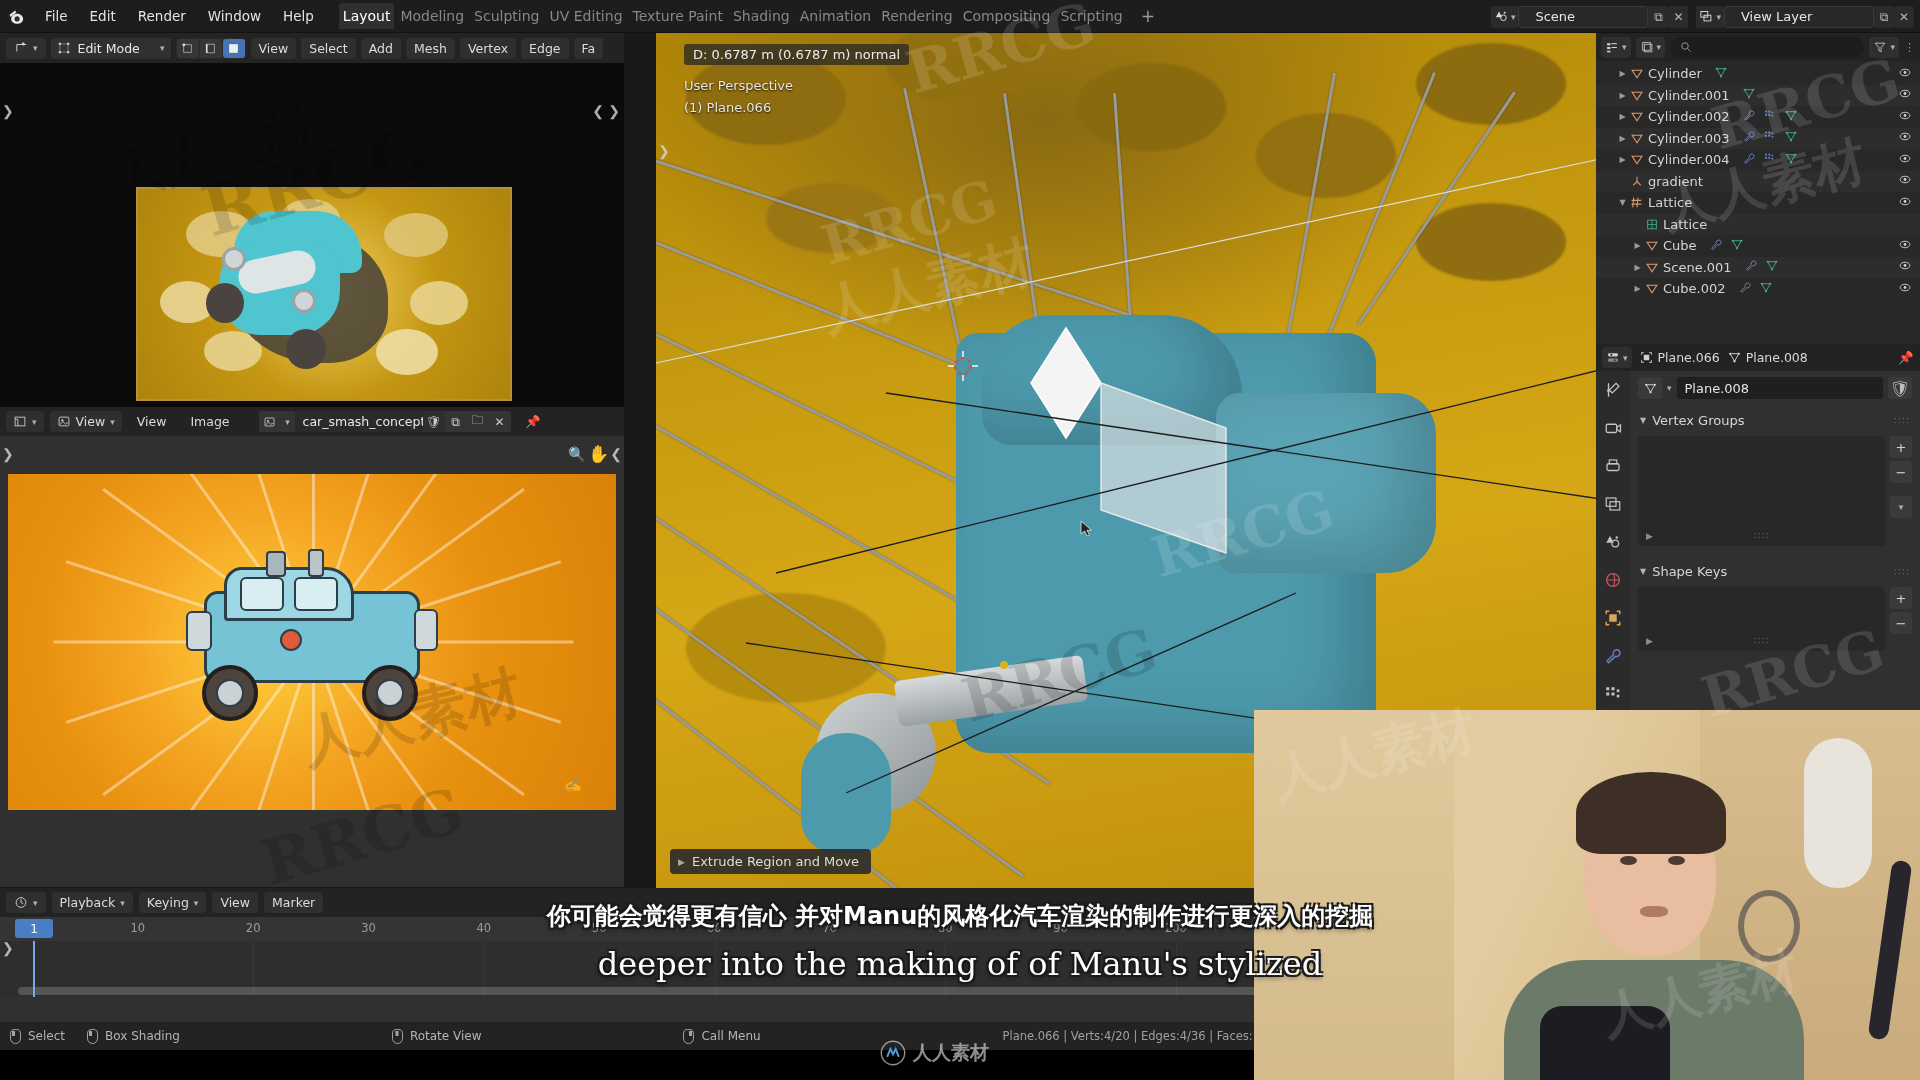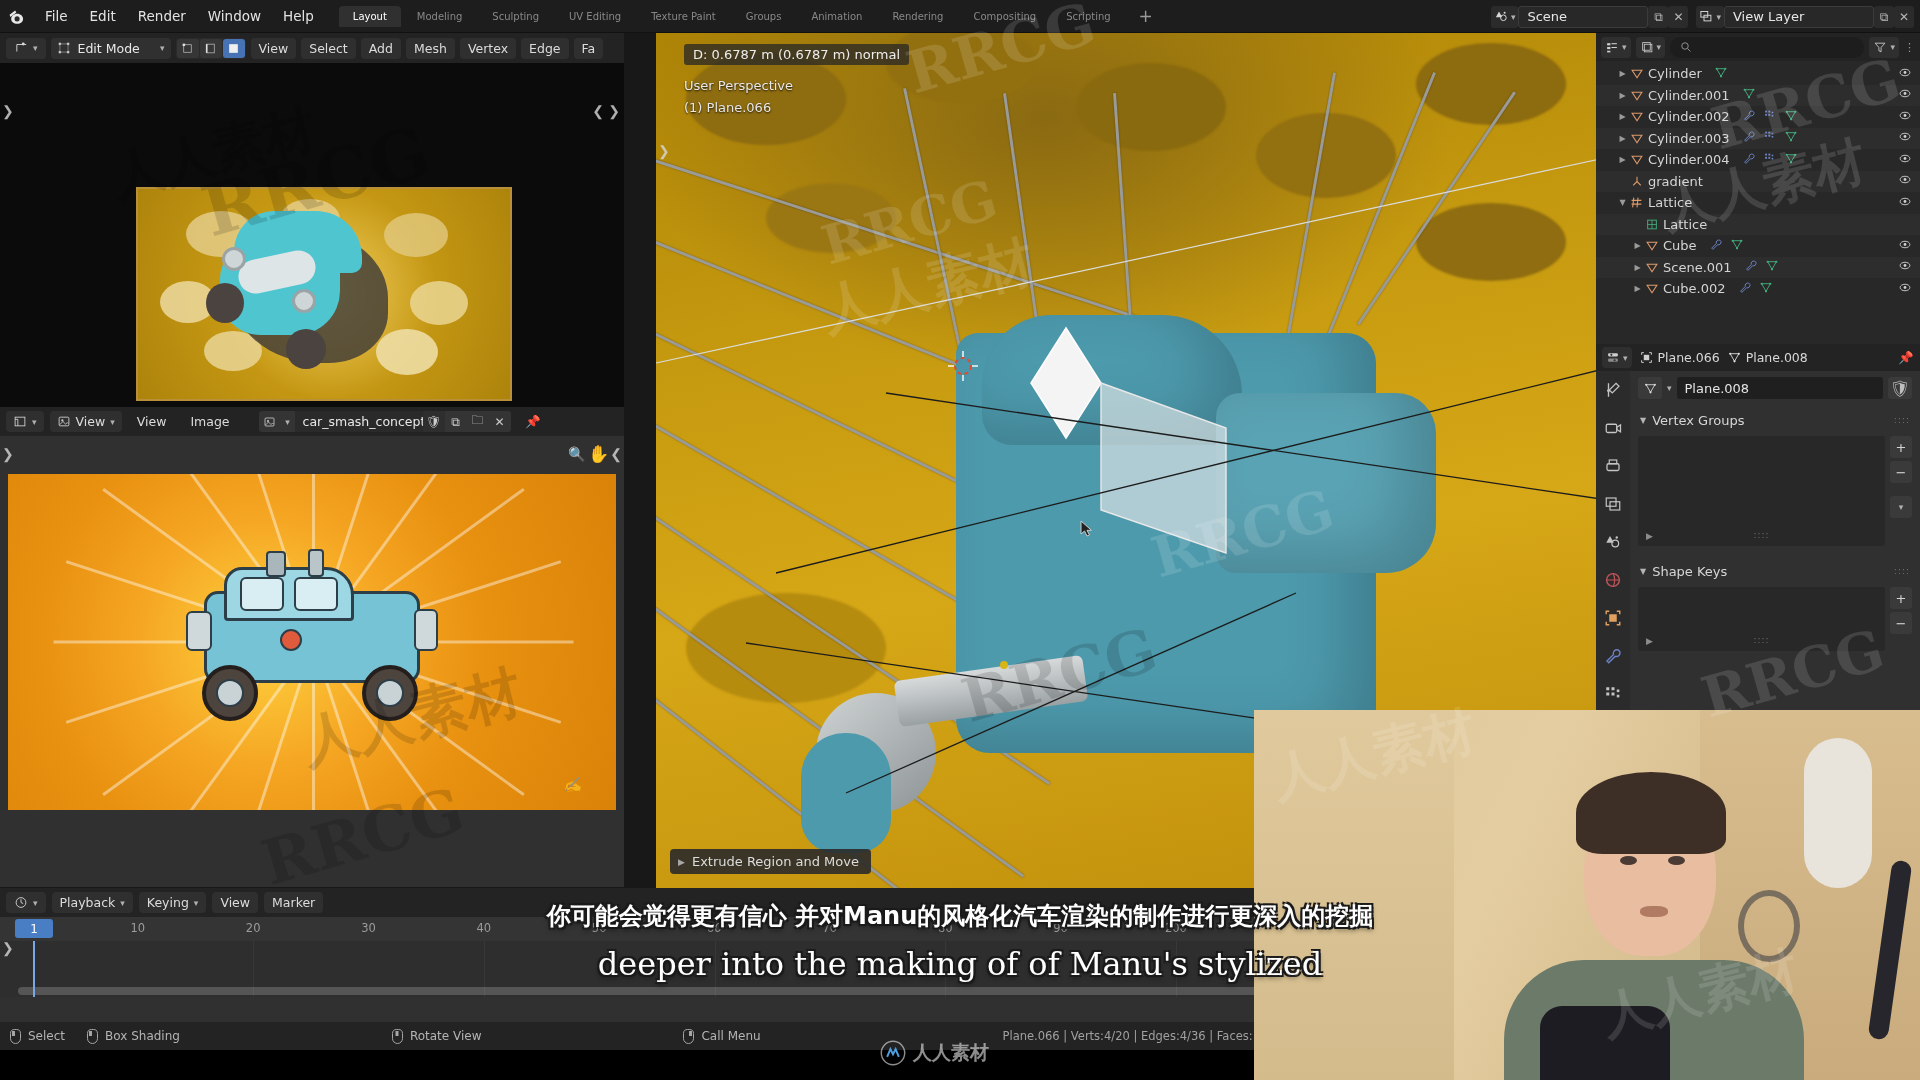--- a/index.html
+++ b/index.html
@@ -18,34 +18,34 @@
     border-bottom:1px solid #111;
   }
   .blender-logo { width:34px; height:33px; display:flex; align-items:center; justify-content:center; }
   .blender-logo svg { width:19px; height:19px; }
   .menu-item {
     color:#e3e3e3; font-size:13.5px; padding:4px 11px; line-height:15px;
     white-space:nowrap; border-radius:3px;
   }
   .ws-tabs { display:flex; align-items:center; margin-left:14px; gap:2px; }
   .ws-tab {
-    font-size:10px; color:#888; padding:5px 14px; border-radius:4px 4px 0 0;
+    font-size:14px; color:#888; padding:5px 4px; border-radius:4px 4px 0 0;
     white-space:nowrap;
   }
   .ws-tab.active { background:#303030; color:#fff; }
   .ws-plus { color:#9a9a9a; font-size:17px; padding:0 12px; }
 
   .topbar-right { position:absolute; right:0; top:0; height:33px; display:flex; align-items:center; gap:0; }
   .tb-icon-btn {
     height:22px; background:#2b2b2b; border-radius:3px; display:flex; align-items:center;
     padding:0 3px; gap:2px; color:#d0d0d0;
   }
   .tb-field {
     height:22px; background:#282828; border:1px solid #3b3b3b; border-radius:3px;
-    color:#e6e6e6; font-size:13px; display:flex; align-items:center; padding:0 8px;
+    color:#e6e6e6; font-size:13px; display:flex; align-items:center; padding:0 16px;
     min-width:130px;
   }
   .tb-small { width:20px; height:22px; display:flex; align-items:center; justify-content:center;
     color:#b8b8b8; font-size:12px; background:#2b2b2b; border-radius:3px; }
   .chev { font-size:9px; color:#b0b0b0; }
 
   
   .vp-header {
     position:absolute; left:0; top:33px; width:624px; height:30px;
     background:#232323; display:flex; align-items:center; padding:0 6px; gap:5px;
@@ -289,21 +289,21 @@
     <div class="menu-item">Render</div>
     <div class="menu-item">Window</div>
     <div class="menu-item">Help</div>
 
     <div class="ws-tabs">
       <div class="ws-tab active">Layout</div>
       <div class="ws-tab">Modeling</div>
       <div class="ws-tab">Sculpting</div>
       <div class="ws-tab">UV Editing</div>
       <div class="ws-tab">Texture Paint</div>
-      <div class="ws-tab">Groups</div>
+      <div class="ws-tab">Shading</div>
       <div class="ws-tab">Animation</div>
       <div class="ws-tab">Rendering</div>
       <div class="ws-tab">Compositing</div>
       <div class="ws-tab">Scripting</div>
       <div class="ws-plus">+</div>
     </div>
 
     <div class="topbar-right">
       <div class="tb-icon-btn">
         <svg width="15" height="15" viewBox="0 0 24 24">

